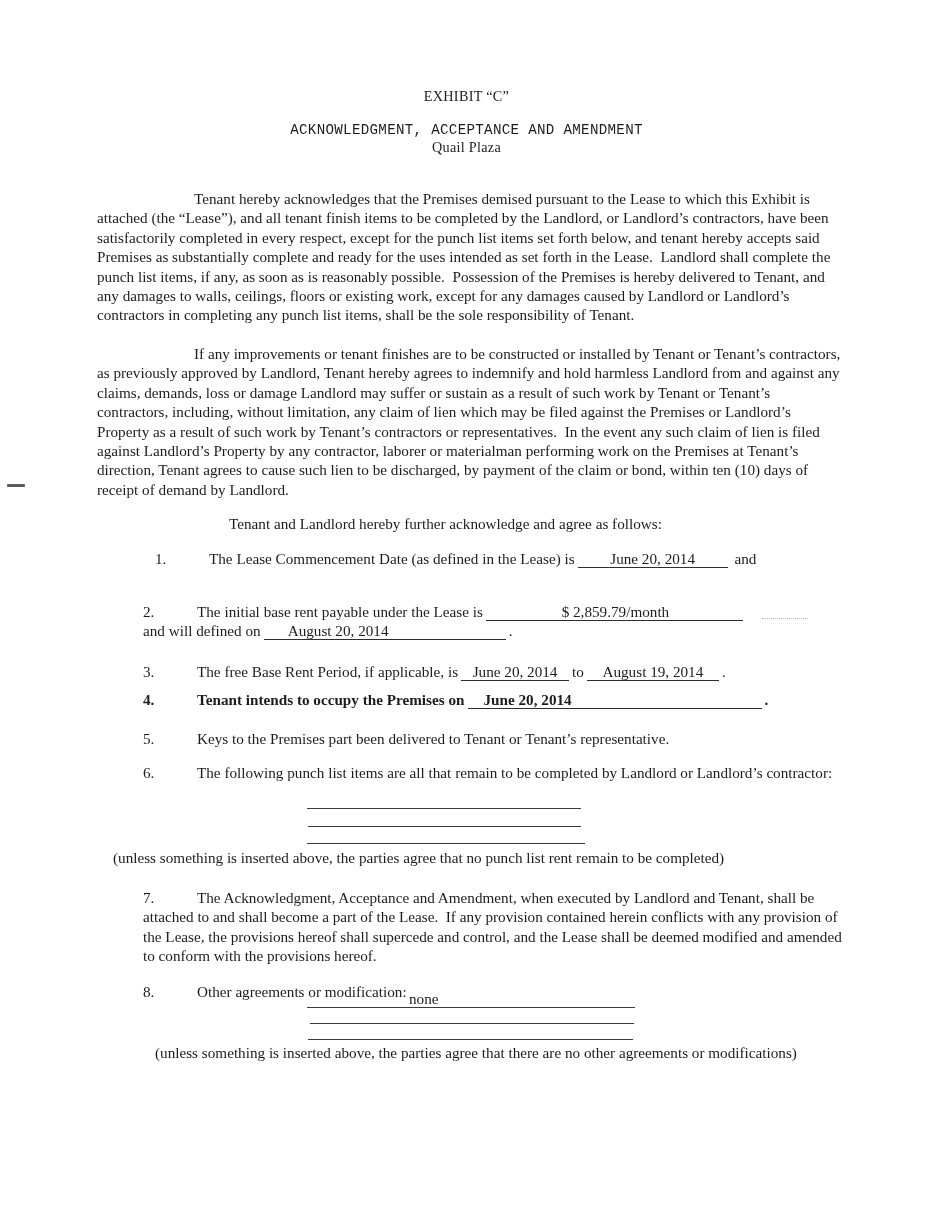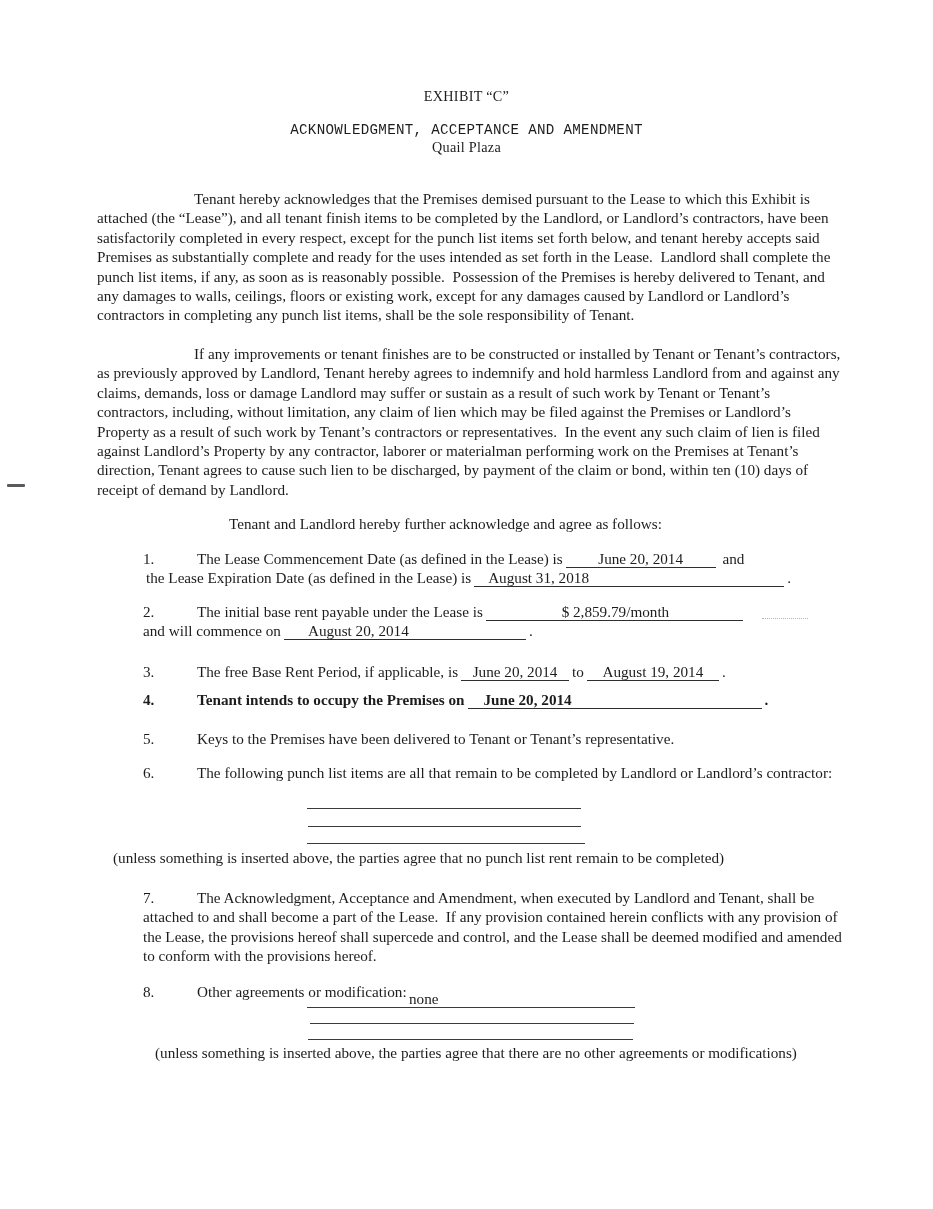--- a/index.html
+++ b/index.html
@@ -55,40 +55,39 @@
   <div class="abs center title" style="top:139px;">Quail Plaza</div>
 
   <div class="artifact" style="left:7px;top:484px;width:18px;height:3px;"></div>
 
   <div class="para indent" style="top:177px;">Tenant hereby acknowledges that the Premises demised pursuant to the Lease to which this Exhibit is attached (the “Lease”), and all tenant finish items to be completed by the Landlord, or Landlord’s contractors, have been satisfactorily completed in every respect, except for the punch list items set forth below, and tenant hereby accepts said Premises as substantially complete and ready for the uses intended as set forth in the Lease.  Landlord shall complete the punch list items, if any, as soon as is reasonably possible.  Possession of the Premises is hereby delivered to Tenant, and any damages to walls, ceilings, floors or existing work, except for any damages caused by Landlord or Landlord’s contractors in completing any punch list items, shall be the sole responsibility of Tenant.</div>
 
   <div class="para indent" style="top:332px;">If any improvements or tenant finishes are to be constructed or installed by Tenant or Tenant’s contractors, as previously approved by Landlord, Tenant hereby agrees to indemnify and hold harmless Landlord from and against any claims, demands, loss or damage Landlord may suffer or sustain as a result of such work by Tenant or Tenant’s contractors, including, without limitation, any claim of lien which may be filed against the Premises or Landlord’s Property as a result of such work by Tenant’s contractors or representatives.  In the event any such claim of lien is filed against Landlord’s Property by any contractor, laborer or materialman performing work on the Premises at Tenant’s direction, Tenant agrees to cause such lien to be discharged, by payment of the claim or bond, within ten (10) days of receipt of demand by Landlord.</div>
 
   <div class="abs" style="left:197px;top:515px;margin-left:32px;">Tenant and Landlord hereby further acknowledge and agree as follows:</div>
 
-  <div class="item" style="top:549px;">
+  <div class="item" style="top:549px;margin-left:12px;">
     <span class="line"><span class="num">1.</span><span>The Lease Commencement Date (as defined in the Lease) is</span><span class="fill c" style="width:150px;">June 20, 2014</span><span> and</span></span>
-    <span class="line" style="padding-left:3px;"><span>the Lease Expiration Date (as defined in the Lease) is</span><span class="fill" style="width:296px;padding-left:14px;">August 31, 2018</span><span>.</span></span>
   </div>
 
   <div class="item" style="top:602px;">
     <span class="line"><span class="num">2.</span><span>The initial base rent payable under the Lease is</span><span class="fill" style="width:255px;padding-left:2px;text-align:center;">$ 2,859.79/month</span></span>
-    <span class="line"><span>and will commence on</span><span class="fill" style="width:218px;padding-left:24px;">August 20, 2014</span><span>.</span></span>
+    <span class="line"><span>and will defined on</span><span class="fill" style="width:218px;padding-left:24px;">August 20, 2014</span><span>.</span></span>
   </div>
   <div class="faint" style="left:762px;top:618px;width:46px;"></div>
 
   <div class="item" style="top:656px;">
     <span class="line"><span class="num">3.</span><span>The free Base Rent Period, if applicable, is</span><span class="fill c" style="width:108px;">June 20, 2014</span><span>to</span><span class="fill c" style="width:132px;margin-top:8px;">August 19, 2014</span><span>.</span></span>
   </div>
 
   <div class="item" style="top:690px;font-weight:bold;">
     <span class="line"><span class="num">4.</span><span>Tenant intends to occupy the Premises on</span><span class="fill" style="width:278px;padding-left:16px;">June 20, 2014</span><span>.</span></span>
   </div>
 
-  <div class="item item-wrap" style="top:729px;"><span class="num">5.</span><span>Keys to the Premises have been delivered to Tenant or Tenant’s representative.</span></div>
+  <div class="item item-wrap" style="top:729px;"><span class="num">5.</span><span>Keys to the Premises part been delivered to Tenant or Tenant’s representative.</span></div>
 
   <div class="item item-wrap" style="top:763px;"><span class="num">6.</span><span>The following punch list items are all that remain to be completed by Landlord or Landlord’s contractor:</span></div>
 
   <div class="blank-line" style="left:307px;top:808px;width:274px;"></div>
   <div class="blank-line" style="left:308px;top:826px;width:273px;"></div>
   <div class="blank-line" style="left:307px;top:843px;width:278px;"></div>
 
   <div class="note" style="left:113px;top:849px;">(unless something is inserted above, the parties agree that no punch list rent remain to be completed)</div>
 
   <div class="item item-wrap" style="top:888px;"><span class="num">7.</span><span>The Acknowledgment, Acceptance and Amendment, when executed by Landlord and Tenant, shall be attached to and shall become a part of the Lease.  If any provision contained herein conflicts with any provision of the Lease, the provisions hereof shall supercede and control, and the Lease shall be deemed modified and amended to conform with the provisions hereof.</span></div>

